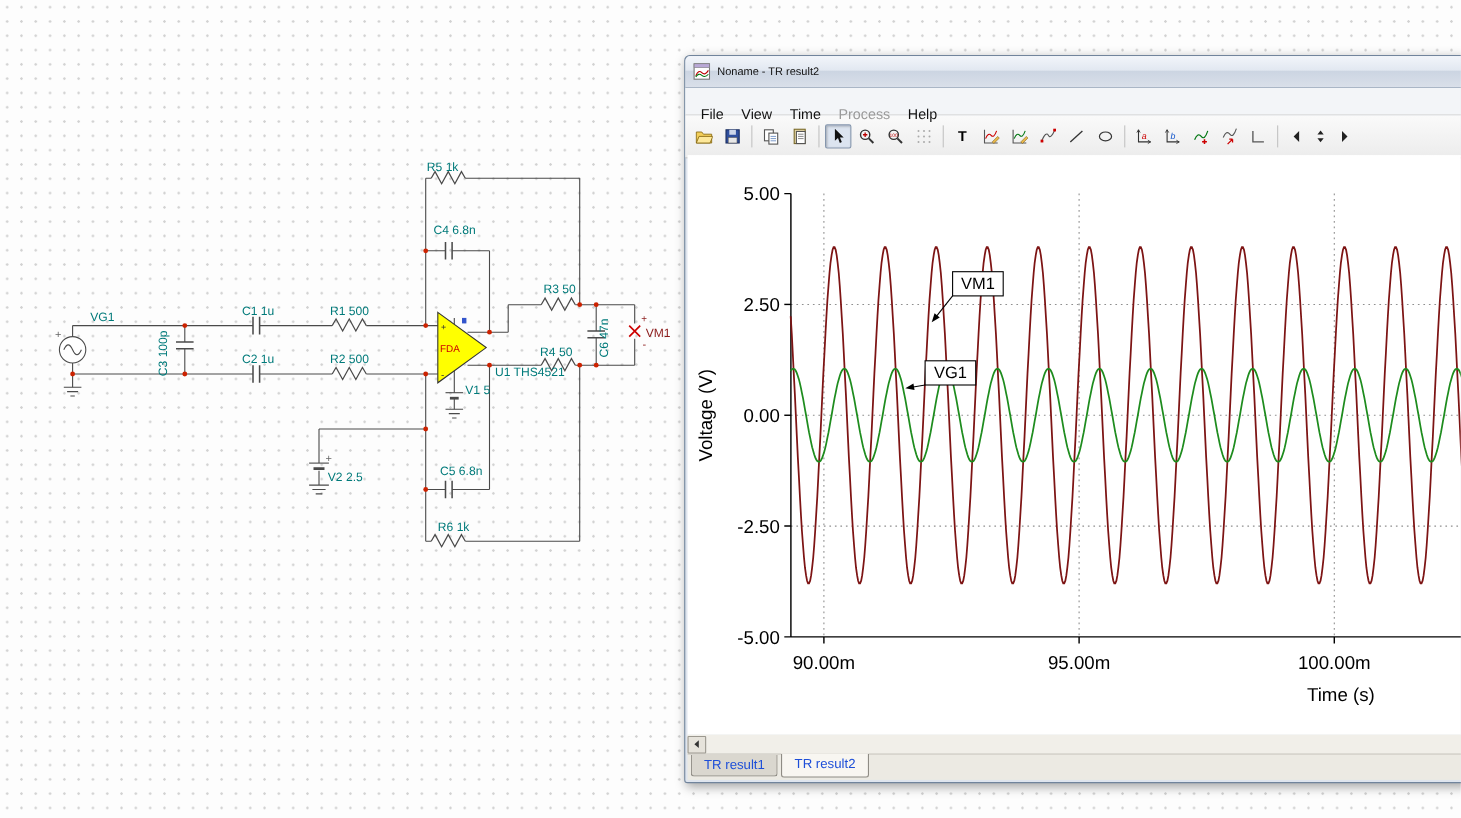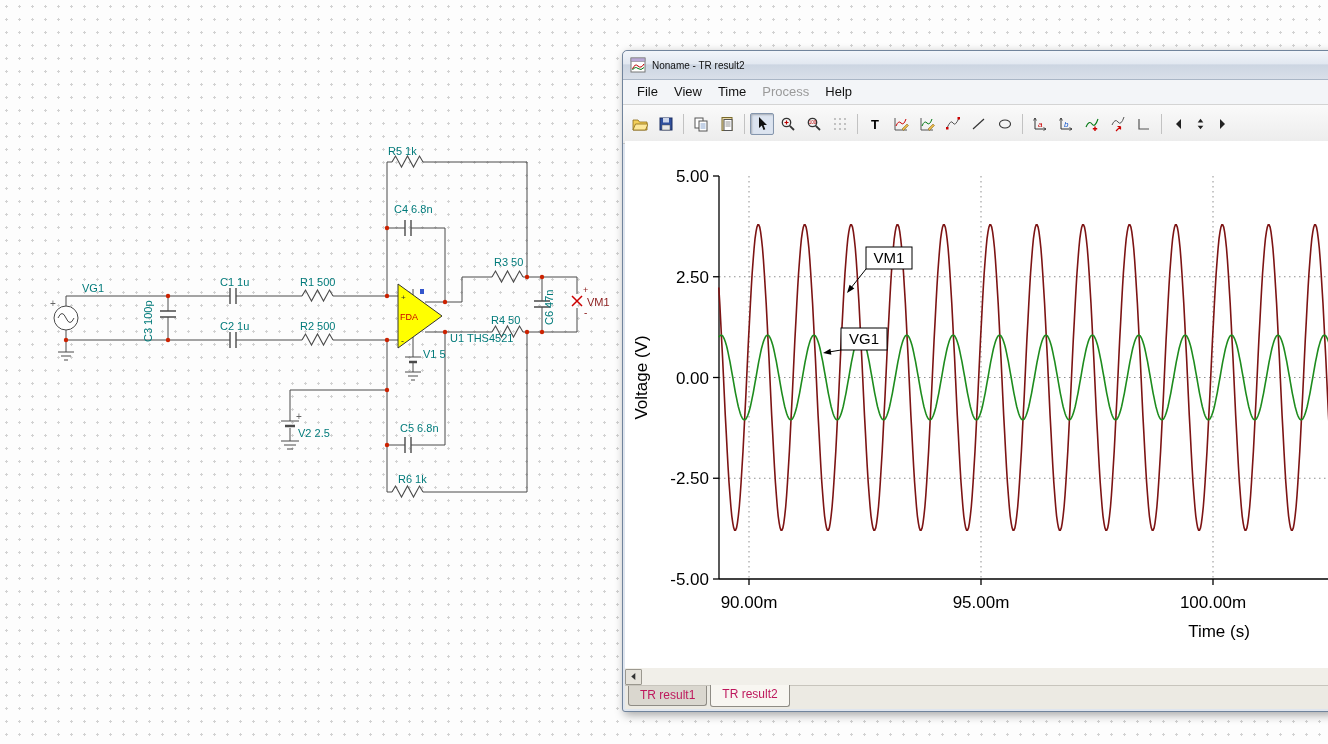--- a/index.html
+++ b/index.html
@@ -20,21 +20,21 @@
   .titlebar{
     height:28px;display:flex;align-items:center;padding-left:7px;
     background:linear-gradient(#f2f5fa 0%,#e2e8f1 45%,#ccd5e2 50%,#d9dfe9 100%);
     border-radius:5px 5px 0 0;border-bottom:1px solid #aab6c6;
   }
   .titlebar .title{font-size:10px;color:#111;margin-left:6px;}
   .menubar{
     height:24px;line-height:24px;background:#f3f5f8;border-bottom:1px solid #d4d4d4;
     display:flex;padding-left:6px;font-size:13px;color:#111;
   }
-  .menu-item{padding:0 8px;cursor:default;}
+  .menu-item{padding:12px 8px;cursor:default;}
   .menu-item.disabled{color:#9a9a9a;}
   .toolbar{
     height:38px;background:linear-gradient(#fafafa,#ececec);
     border-bottom:1px solid #c6c6c6;display:flex;align-items:center;padding:0 4px;
   }
   .tb-btn{
     width:24px;height:22px;margin:0 1px;padding:0;display:flex;align-items:center;justify-content:center;
     background:transparent;border:1px solid transparent;border-radius:2px;
   }
   .tb-btn.narrow{width:15px;}
@@ -44,21 +44,21 @@
     position:absolute;left:2px;right:0;top:90px;bottom:43px;background:#fff;overflow:hidden;
   }
   .bottombar{position:absolute;left:2px;right:0;bottom:2px;height:41px;background:#eceae3;}
   .scrollrow{height:17px;display:flex;align-items:center;background:#f1efe9;border-bottom:1px solid #c8c5bd;}
   .scroll-btn{
     width:17px;height:16px;padding:0;background:#e6e3db;border:1px solid #9b988f;
     border-radius:1px;display:flex;align-items:center;justify-content:center;
   }
   .tabrow{display:flex;padding:0 0 0 3px;height:23px;}
   .tab{
-    padding:2px 11px 0;font-size:12px;color:#be185d;background:#dad7cf;
+    padding:2px 11px 0;font-size:12px;color:#1d4ed8;background:#dad7cf;
     border:1px solid #8f8c85;border-top:none;border-radius:0 0 3px 3px;margin-right:3px;height:17px;
   }
   .tab.active{background:#f8f6f1;margin-top:-1px;height:19px;}
   .tab.active span{}
   
   #chart-svg{display:block;}
   #chart-svg .grid{stroke:#8f8f8f;stroke-width:1;stroke-dasharray:1.5,3.5;}
   #chart-svg .axis{stroke:#000;stroke-width:1.3;}
   #chart-svg .ticklabel{font-family:"Liberation Sans",sans-serif;font-size:17px;fill:#000;}
   #chart-svg .axislabel{font-family:"Liberation Sans",sans-serif;font-size:17px;fill:#000;}

